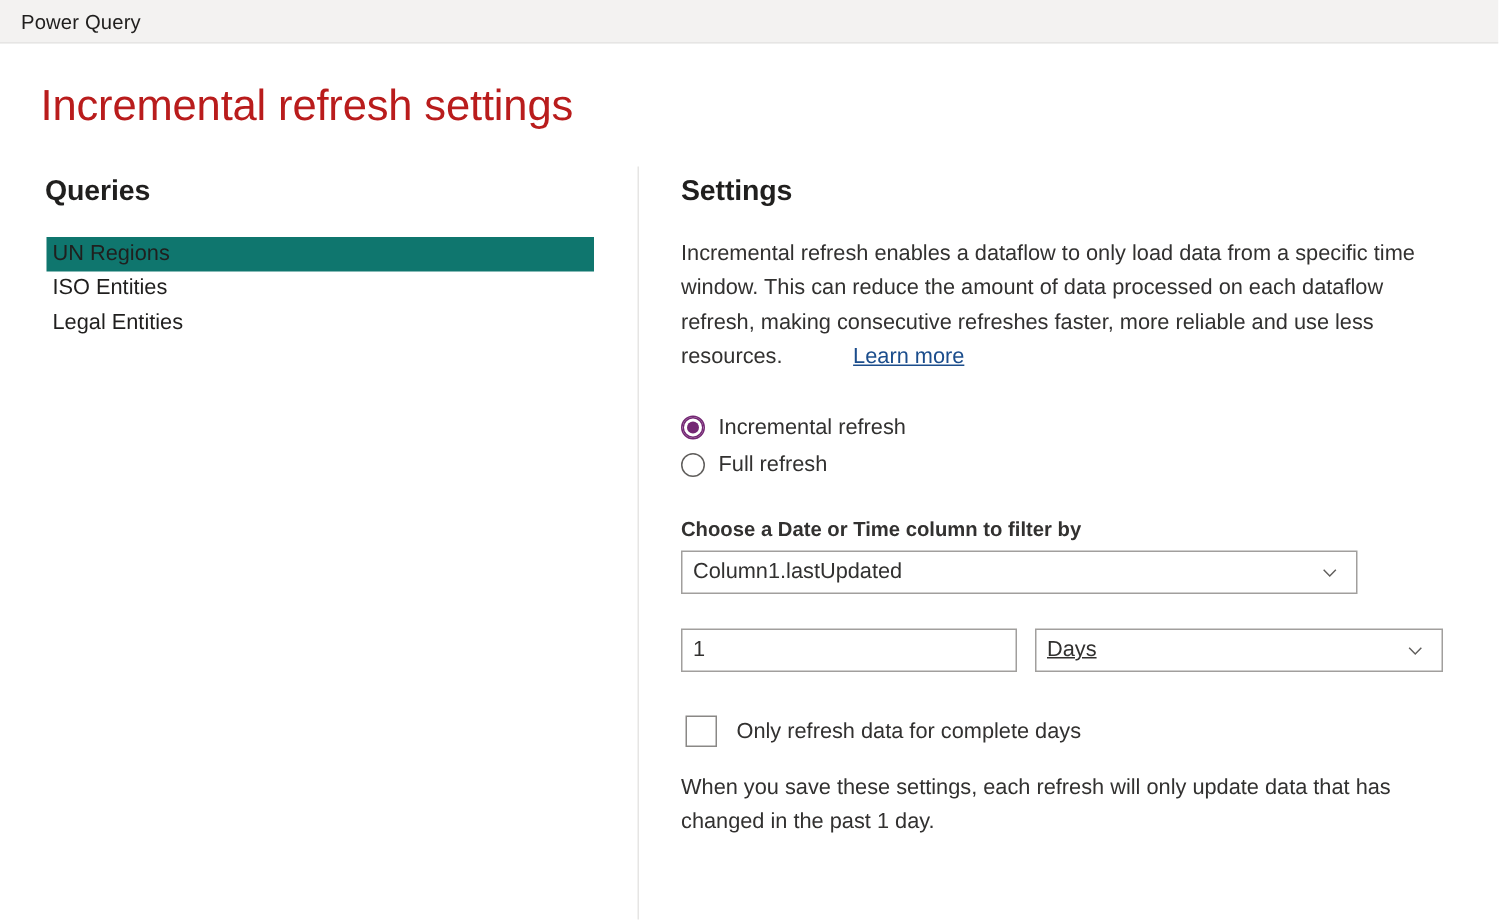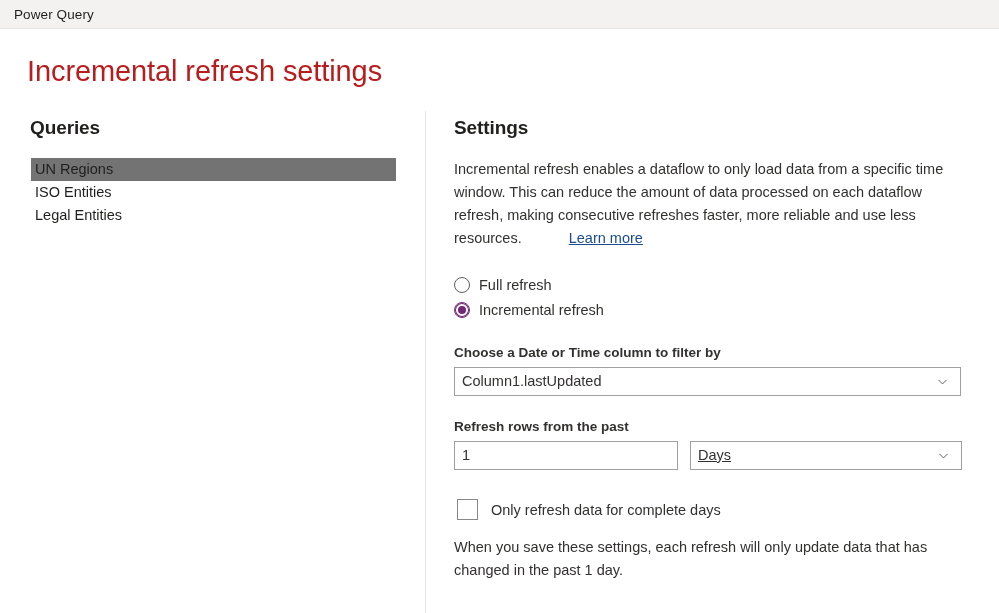--- a/index.html
+++ b/index.html
@@ -77,21 +77,21 @@
     margin-left: 1px;
   }
   .query-item {
     font-size: 14.5px;
     color: #201f1e;
     padding: 3px 0 3px 4px;
     cursor: pointer;
     line-height: 17px;
   }
   .query-item.selected {
-    background: #737373;
+    background: #0f766e;
   }
 
   
   .desc {
     font-size: 14.5px;
     line-height: 23px;
     color: #323130;
     width: 500px;
     margin: 0 0 2px 0;
   }
@@ -166,21 +166,21 @@
   .dropdown { cursor: pointer; }
   .chevron {
     width: 13px;
     height: 13px;
     flex: 0 0 13px;
     margin-right: 4px;
     color: #605e5c;
   }
   .chevron svg { display: block; }
 
-  .dd-date { width: 507px; }
+  .dd-date { width: 451px; }
   .num-input { width: 224px; }
   .dd-unit { width: 272px; margin-left: 12px; text-decoration: underline; }
 
   
   .check-row {
     display: flex;
     align-items: center;
     margin-top: 29px;
     cursor: pointer;
   }
@@ -223,50 +223,49 @@
       <li class="query-item">Legal Entities</li>
     </ul>
   </div>
 
   <div class="settings-pane">
     <h2 class="section-heading">Settings</h2>
 
     <p class="desc"><span>Incremental refresh enables a dataflow to only load data from a specific time window. This can reduce the amount of data processed on each dataflow refresh, making consecutive refreshes faster, more reliable and use less resources. </span><a class="link">Learn more</a></p>
 
     <div class="radio-group">
+      <div class="radio-row checked">
+        <span class="radio-mark">
+            <span class="radio-dot"></span>
+          </span>
+        <span class="radio-label">Incremental refresh</span>
+      </div>
       <div class="radio-row">
         <span class="radio-mark">
             <span class="radio-dot"></span>
           </span>
         <span class="radio-label">Full refresh</span>
-      </div>
-      <div class="radio-row checked">
-        <span class="radio-mark">
-            <span class="radio-dot"></span>
-          </span>
-        <span class="radio-label">Incremental refresh</span>
       </div>
     </div>
 
     <div class="field-block">
       <label class="field-label">Choose a Date or Time column to filter by</label>
       <div class="control-row">
         <div class="control dropdown dd-date">
           <span class="control-value">Column1.lastUpdated</span>
           <span class="chevron">
             <svg viewBox="0 0 16 16" width="13" height="13" fill="none" stroke="currentColor" stroke-width="1.2">
                 <path d="M3 6 L8 11 L13 6"></path>
               </svg>
           </span>
         </div>
       </div>
     </div>
 
     <div class="field-block">
-      <label class="field-label">Refresh rows from the past</label>
       <div class="control-row">
         <div class="control num-input">
           <span class="control-value">1</span>
         </div>
         <div class="control dropdown dd-unit">
           <span class="control-value">Days</span>
           <span class="chevron">
             <svg viewBox="0 0 16 16" width="13" height="13" fill="none" stroke="currentColor" stroke-width="1.2">
                 <path d="M3 6 L8 11 L13 6"></path>
               </svg>

